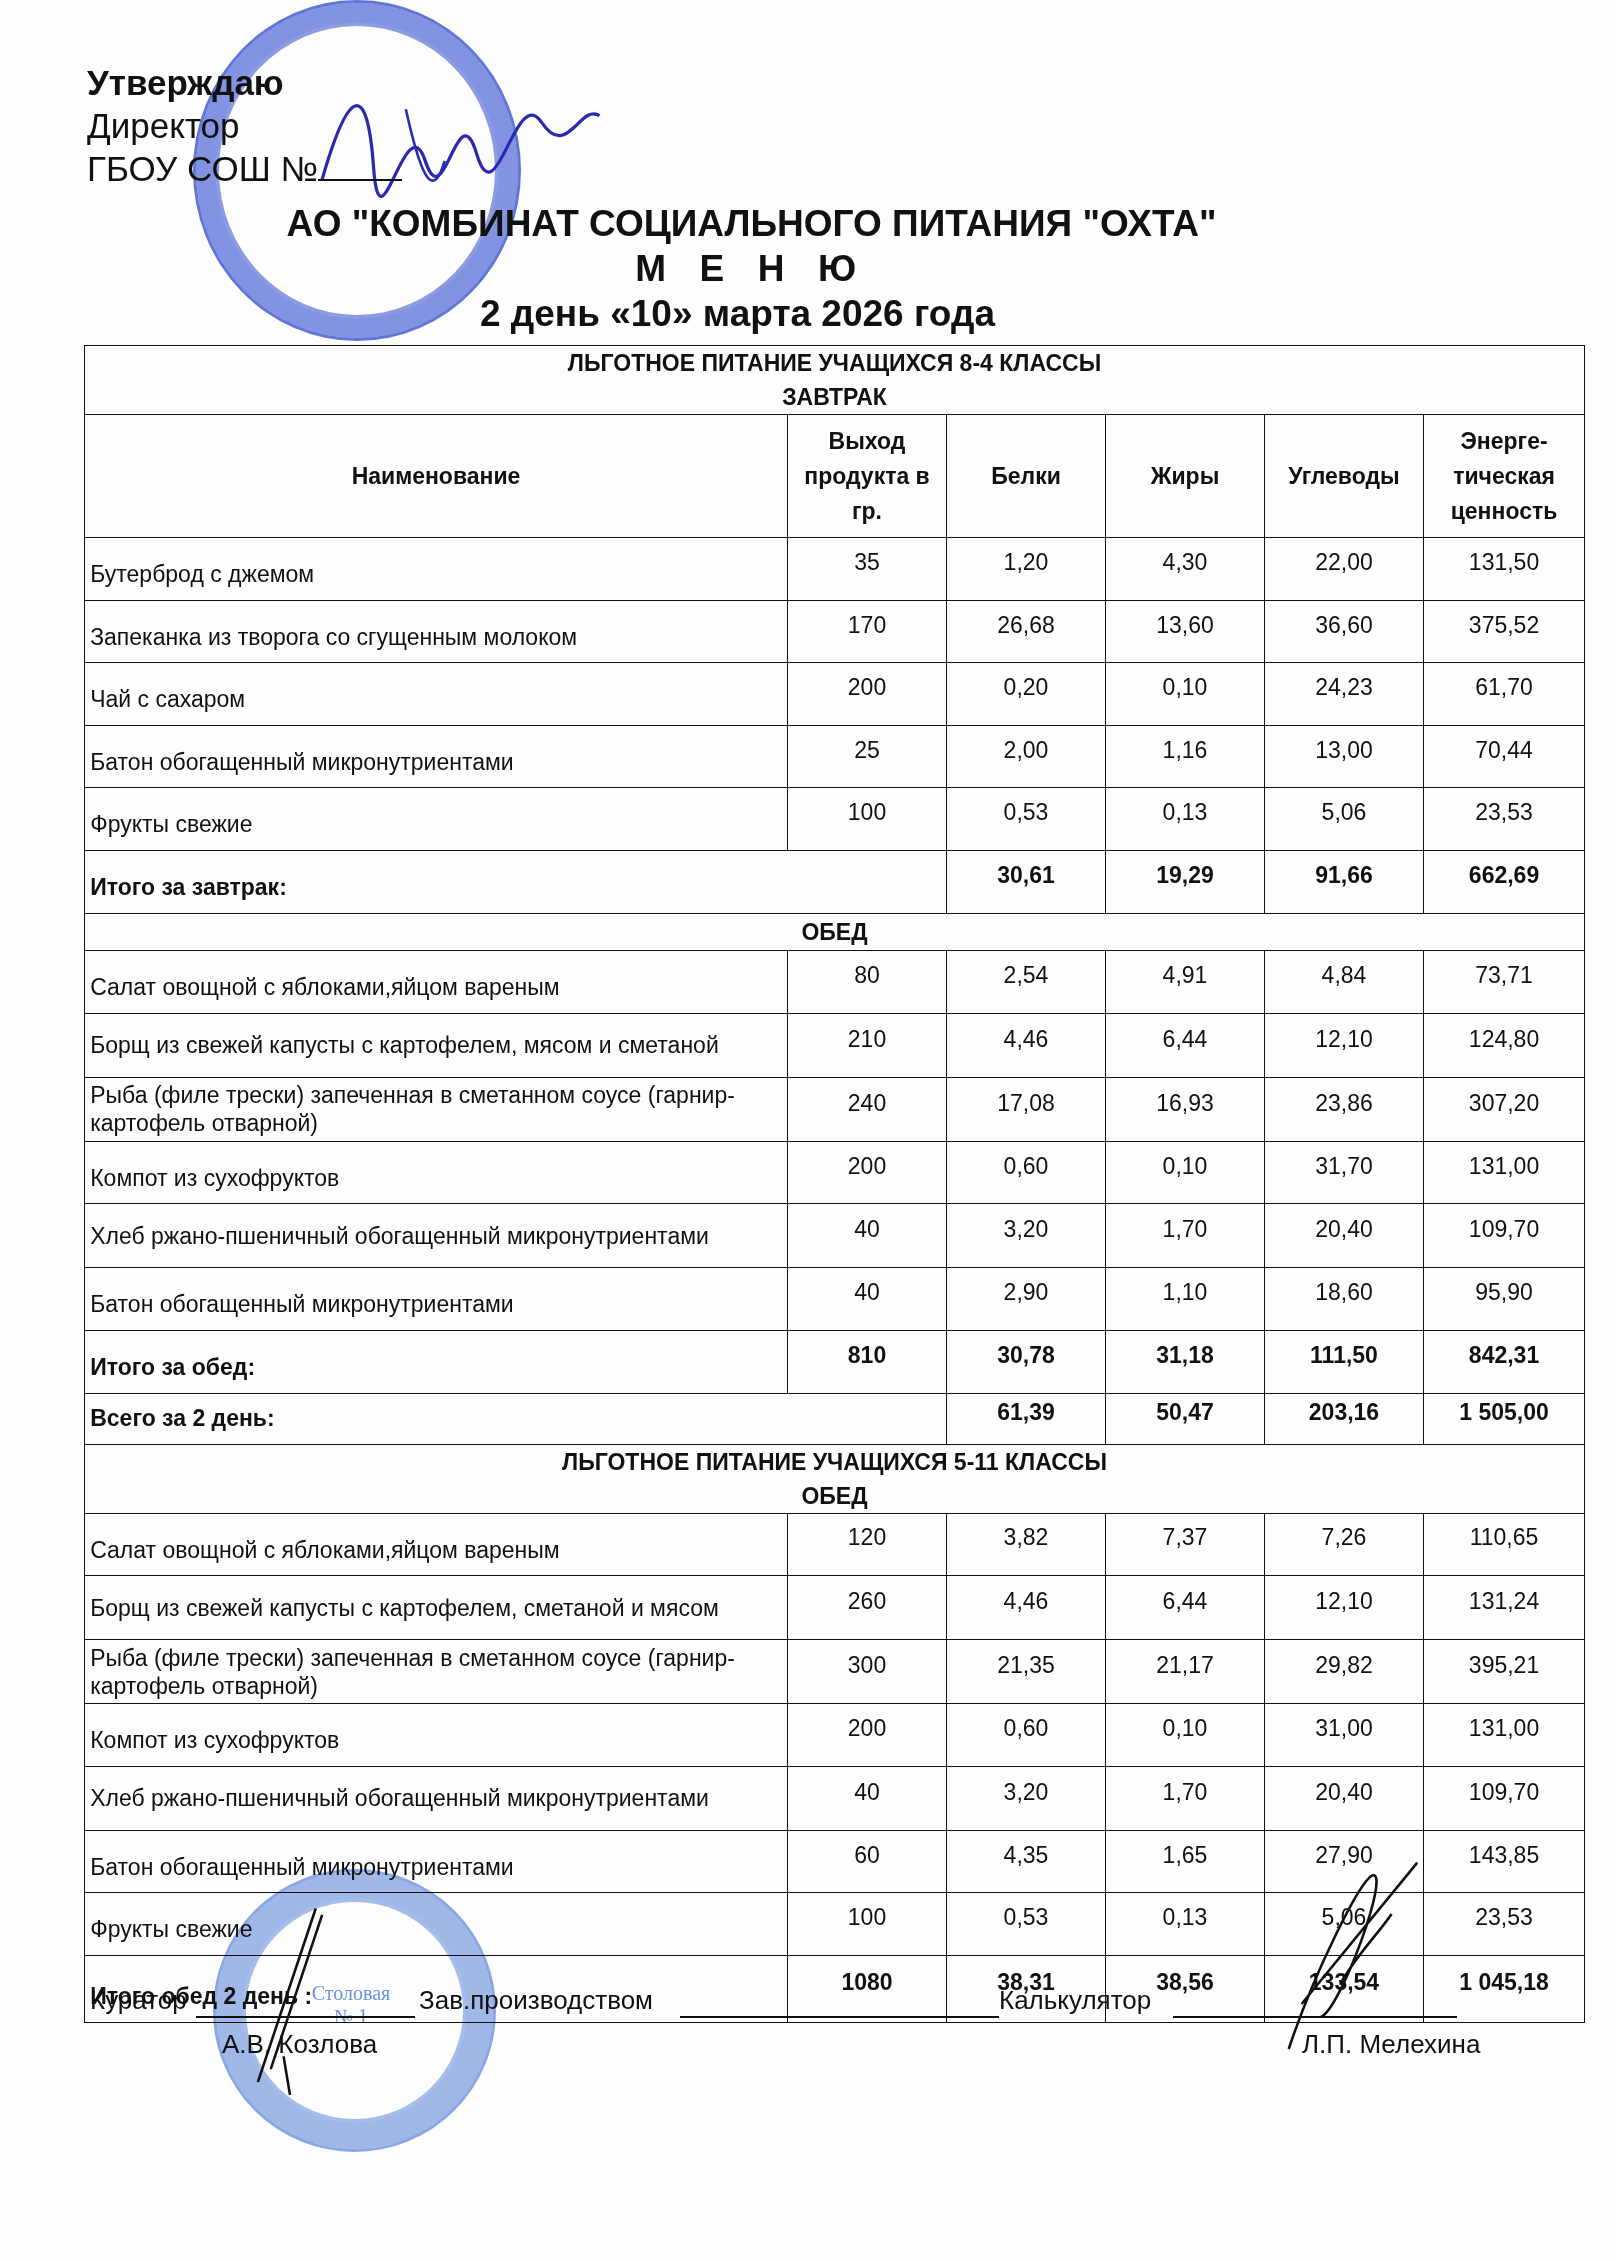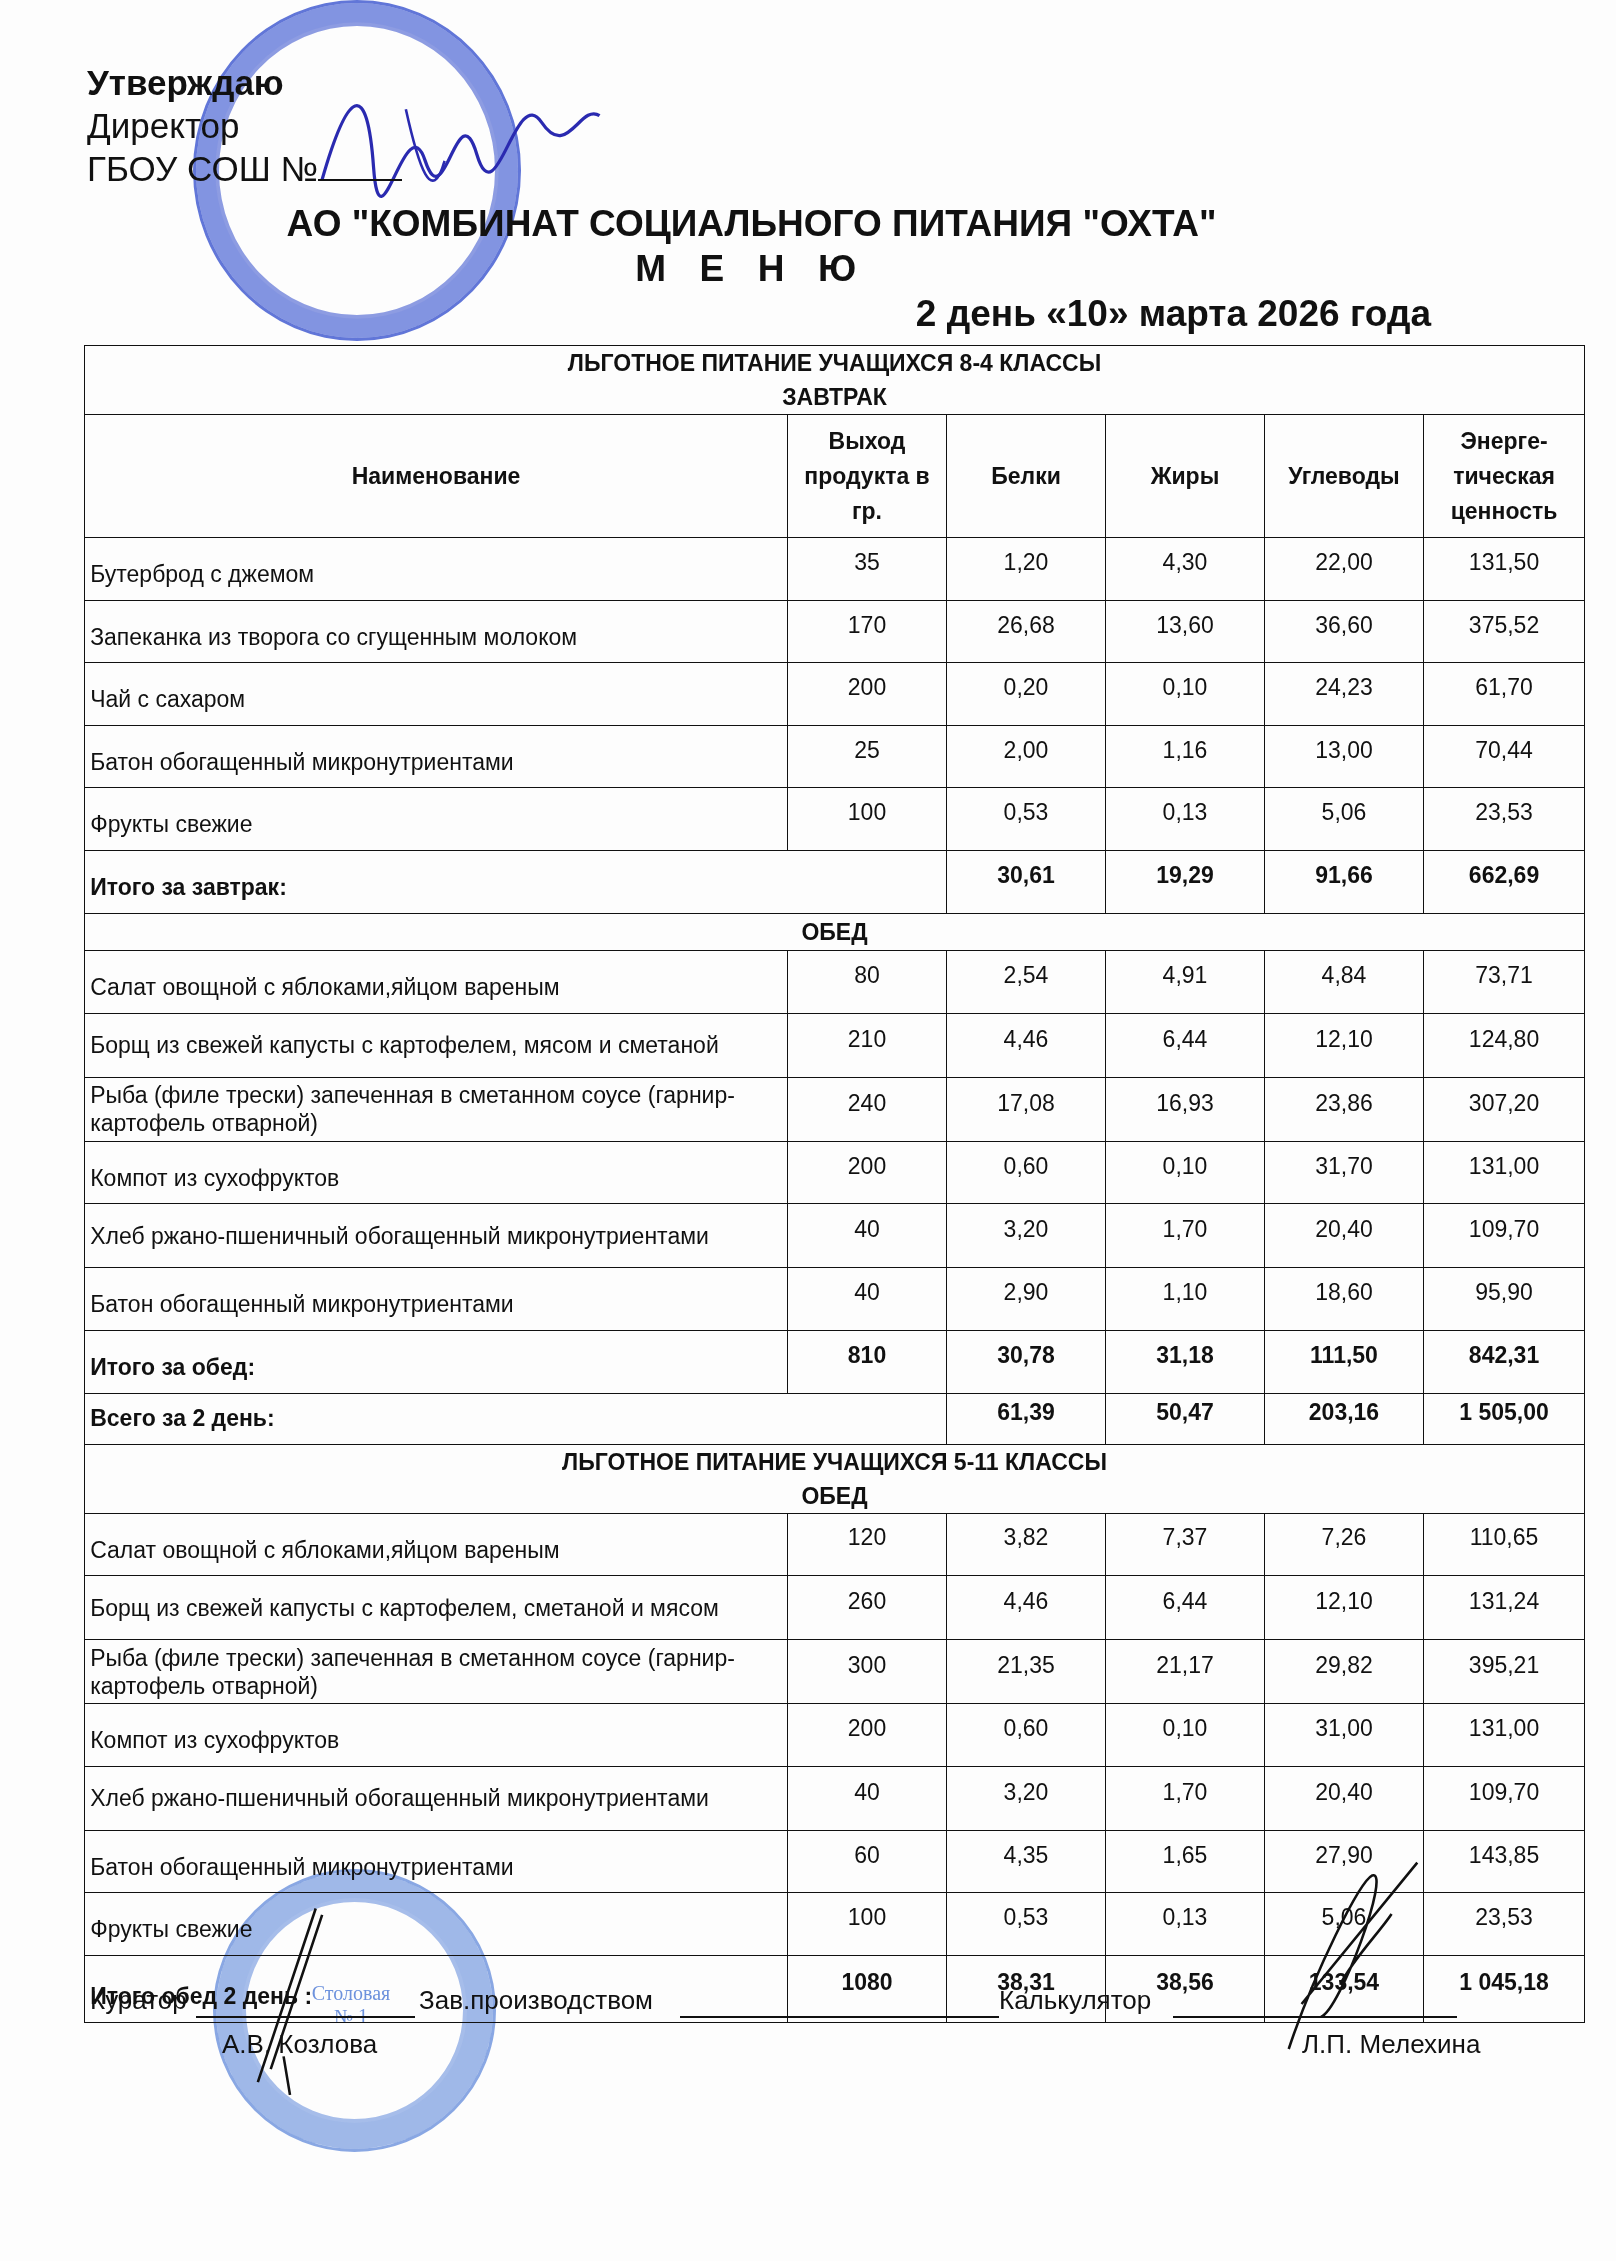--- a/index.html
+++ b/index.html
@@ -9,21 +9,21 @@
   .approve .bold { font-weight:bold; }
   .approve .line { display:inline-block; width:84px; border-bottom:2.6px solid #111; vertical-align:baseline; height:6.4px; }
   .stamp { position:absolute; border-radius:50%; border:3.9px solid rgba(40,70,200,0.75); }
   .stamp1 { left:193px; top:0px; width:322px; height:335px; border-color:rgba(30,60,200,0.7); box-shadow: inset 0 0 0 19.3px rgba(60,90,220,0.12), inset 0 0 0 23px rgba(30,60,200,0.5); }
   .stamp2 { left:213px; top:1869px; width:277px; height:277px; border-color:rgba(60,110,210,0.6); box-shadow: inset 0 0 0 26px rgba(80,130,220,0.08), inset 0 0 0 30px rgba(60,110,210,0.45); }
   .stamp-text { position:absolute; left:77px; top:110px; font-family:"Liberation Serif", serif; font-size:20px; color:rgba(60,110,210,0.75); text-align:center; width:116px; }
   .sig { position:absolute; }
   .title { position:absolute; left:0; width:1617px; text-align:center; font-weight:bold; }
   .t1 { top:203px; font-size:37px; left:81px; width:1341px; }
   .t2 { top:248px; font-size:37px; letter-spacing:11.6px; left:81px; width:1341px; }
-  .t3 { top:293px; font-size:37px; left:90px; width:1341px;text-align:right; }
+  .t3 { top:293px; font-size:37px; left:67px; width:1341px; }
   table.menu { position:absolute; left:84px; top:345px; width:1500px; border-collapse:collapse; table-layout:fixed; }
   table.menu td, table.menu th { border:1.9px solid #111; font-size:23px; padding:0 5.2px; }
   .sec td { text-align:center; font-weight:bold; font-size:31px; line-height:34px; padding:6.4px 0 3.9px; }
   .sec.single td { padding:1.3px 0; }
   th { font-weight:bold; font-size:23px; text-align:center; line-height:35px; }
   td.name { text-align:left; }
   td.num { text-align:center; }
   tr.row td { height:50px; }
   tr.row2 td { height:63px; line-height:28px; }
   tr.total td { font-weight:bold; height:50px; }

